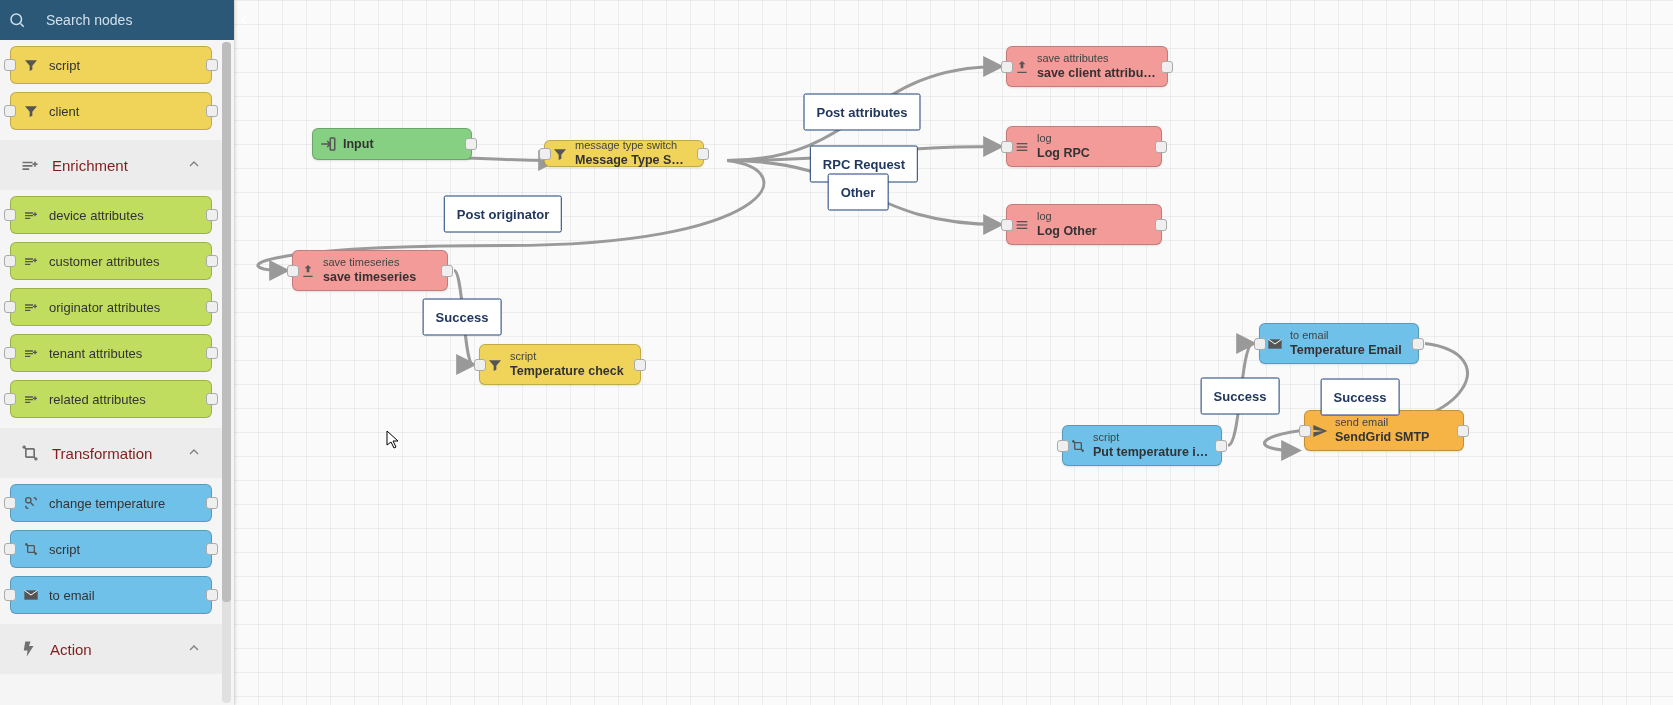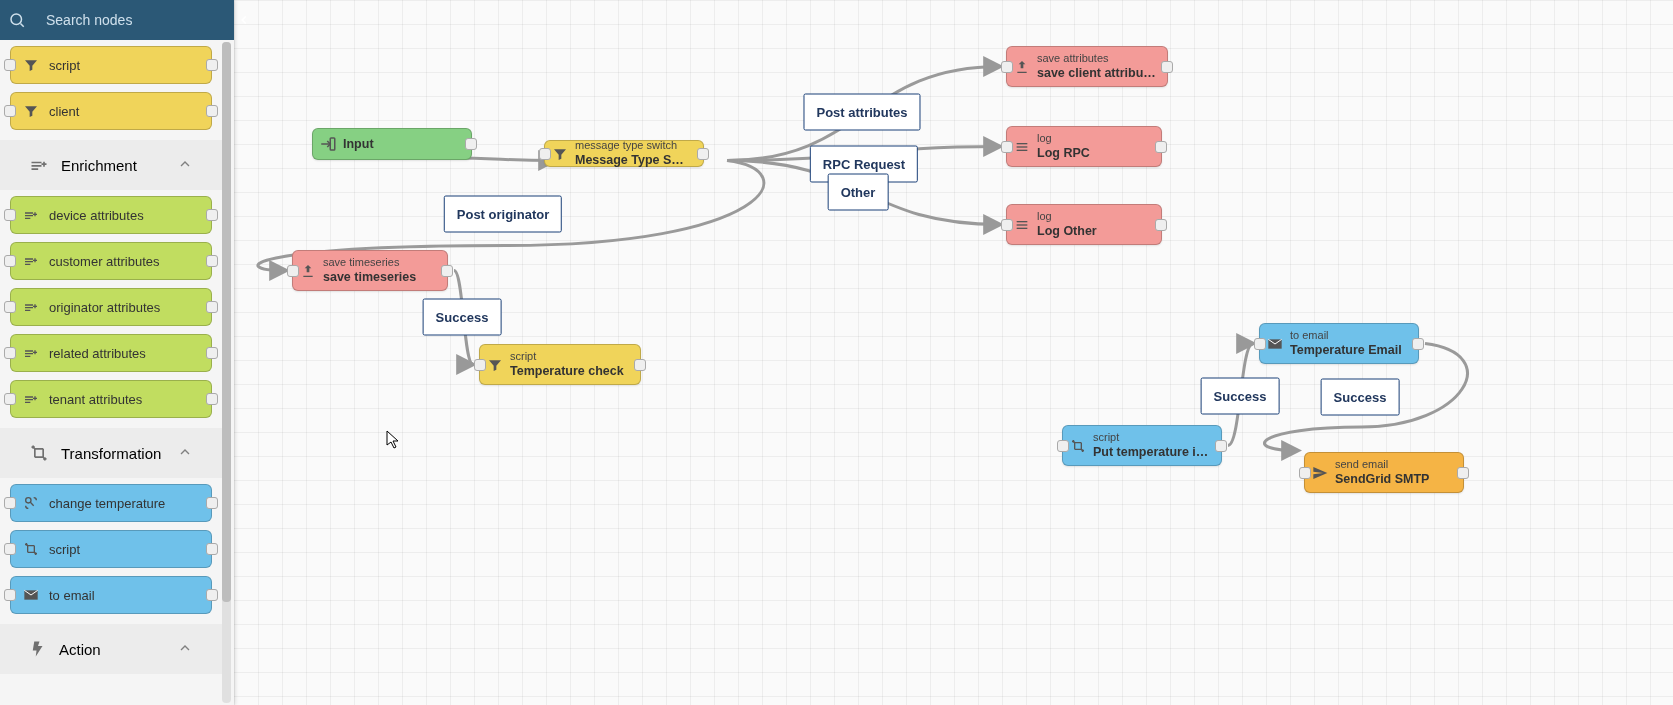--- a/index.html
+++ b/index.html
@@ -55,21 +55,21 @@
   .sidebar-scroll { position:absolute; inset:0; overflow-y: auto; padding-right: 12px; }
   .scroll-track {
     position:absolute; right:3px; top:2px; bottom:2px; width:9px; background:#e0e0e0; border-radius:4px;
   }
   .scroll-thumb {
     position:absolute; left:0; width:100%; background:#bdbdbd; border-radius:4px;
   }
 
   .palette-section-header {
     height: 50px; background: var(--section-bg); display:flex; align-items:center;
-    padding: 0 29px; gap: 12px; color: #000000; font-size: 15px; cursor: pointer;
+    padding: 0 20px; gap: 12px; color: #7f1d1d; font-size: 15px; cursor: pointer;
   }
   .palette-section-header .expand { margin-left:auto; }
   .palette-list { padding: 6px 0 10px 0; display:flex; flex-direction:column; gap:8px; }
   .palette-item {
     position: relative;
     margin: 0 10px;
     display:flex; align-items:center;
   }
   .palette-item .node-chip {
     flex: 1;
@@ -243,33 +243,33 @@
               <div class="port-right"></div>
             </div>
             <div class="palette-item">
               <div class="port-left"></div>
               <div class="node-chip chip-yellowgreen">
                 <span class="icon">
                   <svg width="16" height="16" viewBox="0 0 24 24" fill="#555">
                     <path d="M3 8h12v2H3V8zm0 4h12v2H3v-2zm0 4h8v2H3v-2zm14-2h2v-2h2v-2h-2V8h-2v2h-2v2h2v2z"></path>
                   </svg>
                 </span>
+                <span>tenant attributes</span>
+              </div>
+              <div class="port-right"></div>
+            </div>
+            <div class="palette-item">
+              <div class="port-left"></div>
+              <div class="node-chip chip-yellowgreen">
+                <span class="icon">
+                  <svg width="16" height="16" viewBox="0 0 24 24" fill="#555">
+                    <path d="M3 8h12v2H3V8zm0 4h12v2H3v-2zm0 4h8v2H3v-2zm14-2h2v-2h2v-2h-2V8h-2v2h-2v2h2v2z"></path>
+                  </svg>
+                </span>
                 <span>related attributes</span>
-              </div>
-              <div class="port-right"></div>
-            </div>
-            <div class="palette-item">
-              <div class="port-left"></div>
-              <div class="node-chip chip-yellowgreen">
-                <span class="icon">
-                  <svg width="16" height="16" viewBox="0 0 24 24" fill="#555">
-                    <path d="M3 8h12v2H3V8zm0 4h12v2H3v-2zm0 4h8v2H3v-2zm14-2h2v-2h2v-2h-2V8h-2v2h-2v2h2v2z"></path>
-                  </svg>
-                </span>
-                <span>tenant attributes</span>
               </div>
               <div class="port-right"></div>
             </div>
           </div>
 
         <div class="palette-section-header">
           <span class="icon">
             <svg width="20" height="20" viewBox="0 0 24 24" fill="#707070">
                 <path d="M7 17V7h10M17 7v10H7" stroke="#707070" stroke-width="2" fill="none"></path>
                 <path d="M5 3v4M3 5h4M19 21v-4M21 19h-4" stroke="#707070" stroke-width="2"></path>
@@ -482,21 +482,21 @@
               <path d="M5 3v4M3 5h4M19 21v-4M21 19h-4"></path>
             </svg>
           </div>
           <div class="body">
             <div class="sub">script</div>
             <div class="main">Put temperature in m...</div>
           </div>
           <div class="port port-in"></div>
           <div class="port port-out"></div>
         </div>
-        <div class="flow-node node-orange" style="left: 1070px; top: 452px; width: 160px; height: 41px;">
+        <div class="flow-node node-orange" style="left: 1070px; top: 410px; width: 160px; height: 41px;">
           <div class="icn">
             <svg width="16" height="16" viewBox="0 0 24 24" fill="#555">
               <path d="M2 21l21-9L2 3v7l15 2-15 2v7z"></path>
             </svg>
           </div>
           <div class="body">
             <div class="sub">send email</div>
             <div class="main">SendGrid SMTP</div>
           </div>
           <div class="port port-in"></div>

